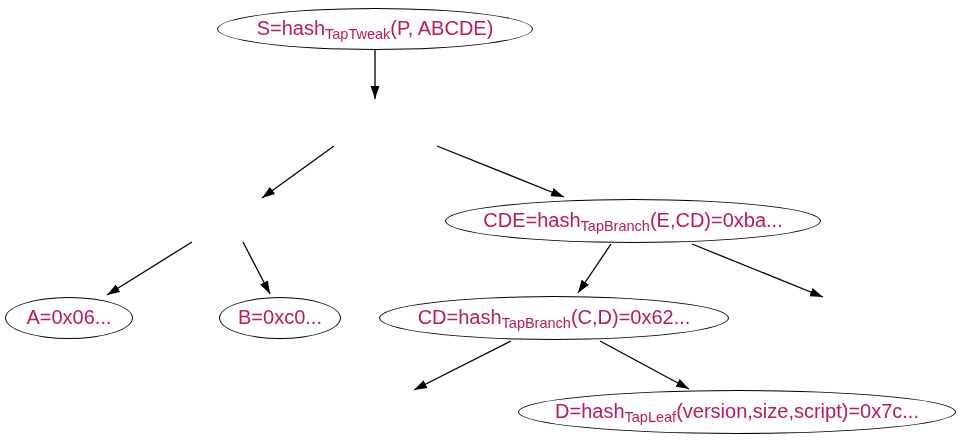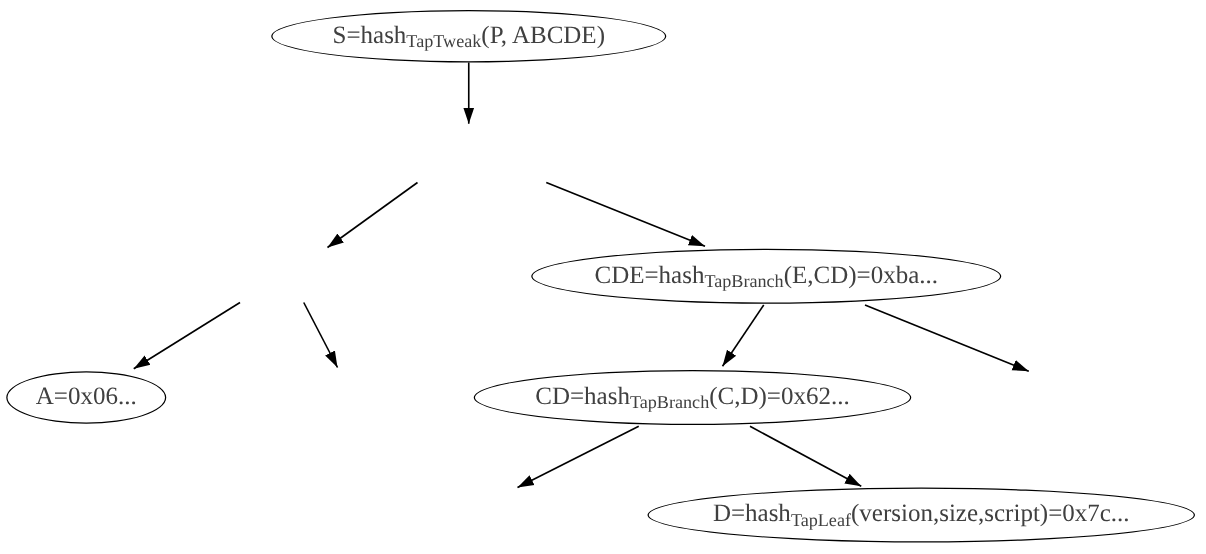--- a/index.html
+++ b/index.html
@@ -5,22 +5,22 @@
   html, body {
     margin: 0;
     padding: 0;
     background: #ffffff;
   }
   .canvas {
     position: relative;
     width: 965px;
     height: 443px;
     background: #ffffff;
-    font-family: Liberation Serif, serif;
-    color: #404040;
+    font-family: Liberation Sans, sans-serif;
+    color: #be185d;
     overflow: hidden;
   }
   .edges-layer {
     position: absolute;
     left: 0;
     top: 0;
     width: 965px;
     height: 443px;
   }
   .node {
@@ -69,28 +69,31 @@
       <line x1="600" y1="341" x2="689" y2="389" marker-end="url(#arrow)"></line>
     </g>
   </svg>
 
   <div class="node" style="left:217px; top:8px; width:316px; height:42px;">
     <span class="node-label"><span>S=hash</span><sub>TapTweak</sub><span>(P, ABCDE)</span></span>
   </div>
 
 
 
-  <div class="node" style="left:425px; top:199px; width:376px; height:44px;">
+  <div class="node" style="left:445px; top:199px; width:376px; height:44px;">
     <span class="node-label"><span>CDE=hash</span><sub>TapBranch</sub><span>(E,CD)=0xba...</span></span>
   </div>
 
   <div class="node" style="left:5px; top:297px; width:128px; height:42px;">
     <span class="node-label"><span>A=0x06...</span><sub></sub><span></span></span>
   </div>
 
+  <div class="node" style="left:219px; top:297px; width:122px; height:42px;">
+    <span class="node-label"><span>B=0xc0...</span><sub></sub><span></span></span>
+  </div>
 
   <div class="node" style="left:379px; top:296px; width:350px; height:44px;">
     <span class="node-label"><span>CD=hash</span><sub>TapBranch</sub><span>(C,D)=0x62...</span></span>
   </div>
 
 
 
   <div class="node" style="left:518px; top:390px; width:438px; height:44px;align-items:center;">
     <span class="node-label"><span>D=hash</span><sub>TapLeaf</sub><span>(version,size,script)=0x7c...</span></span>
   </div>

